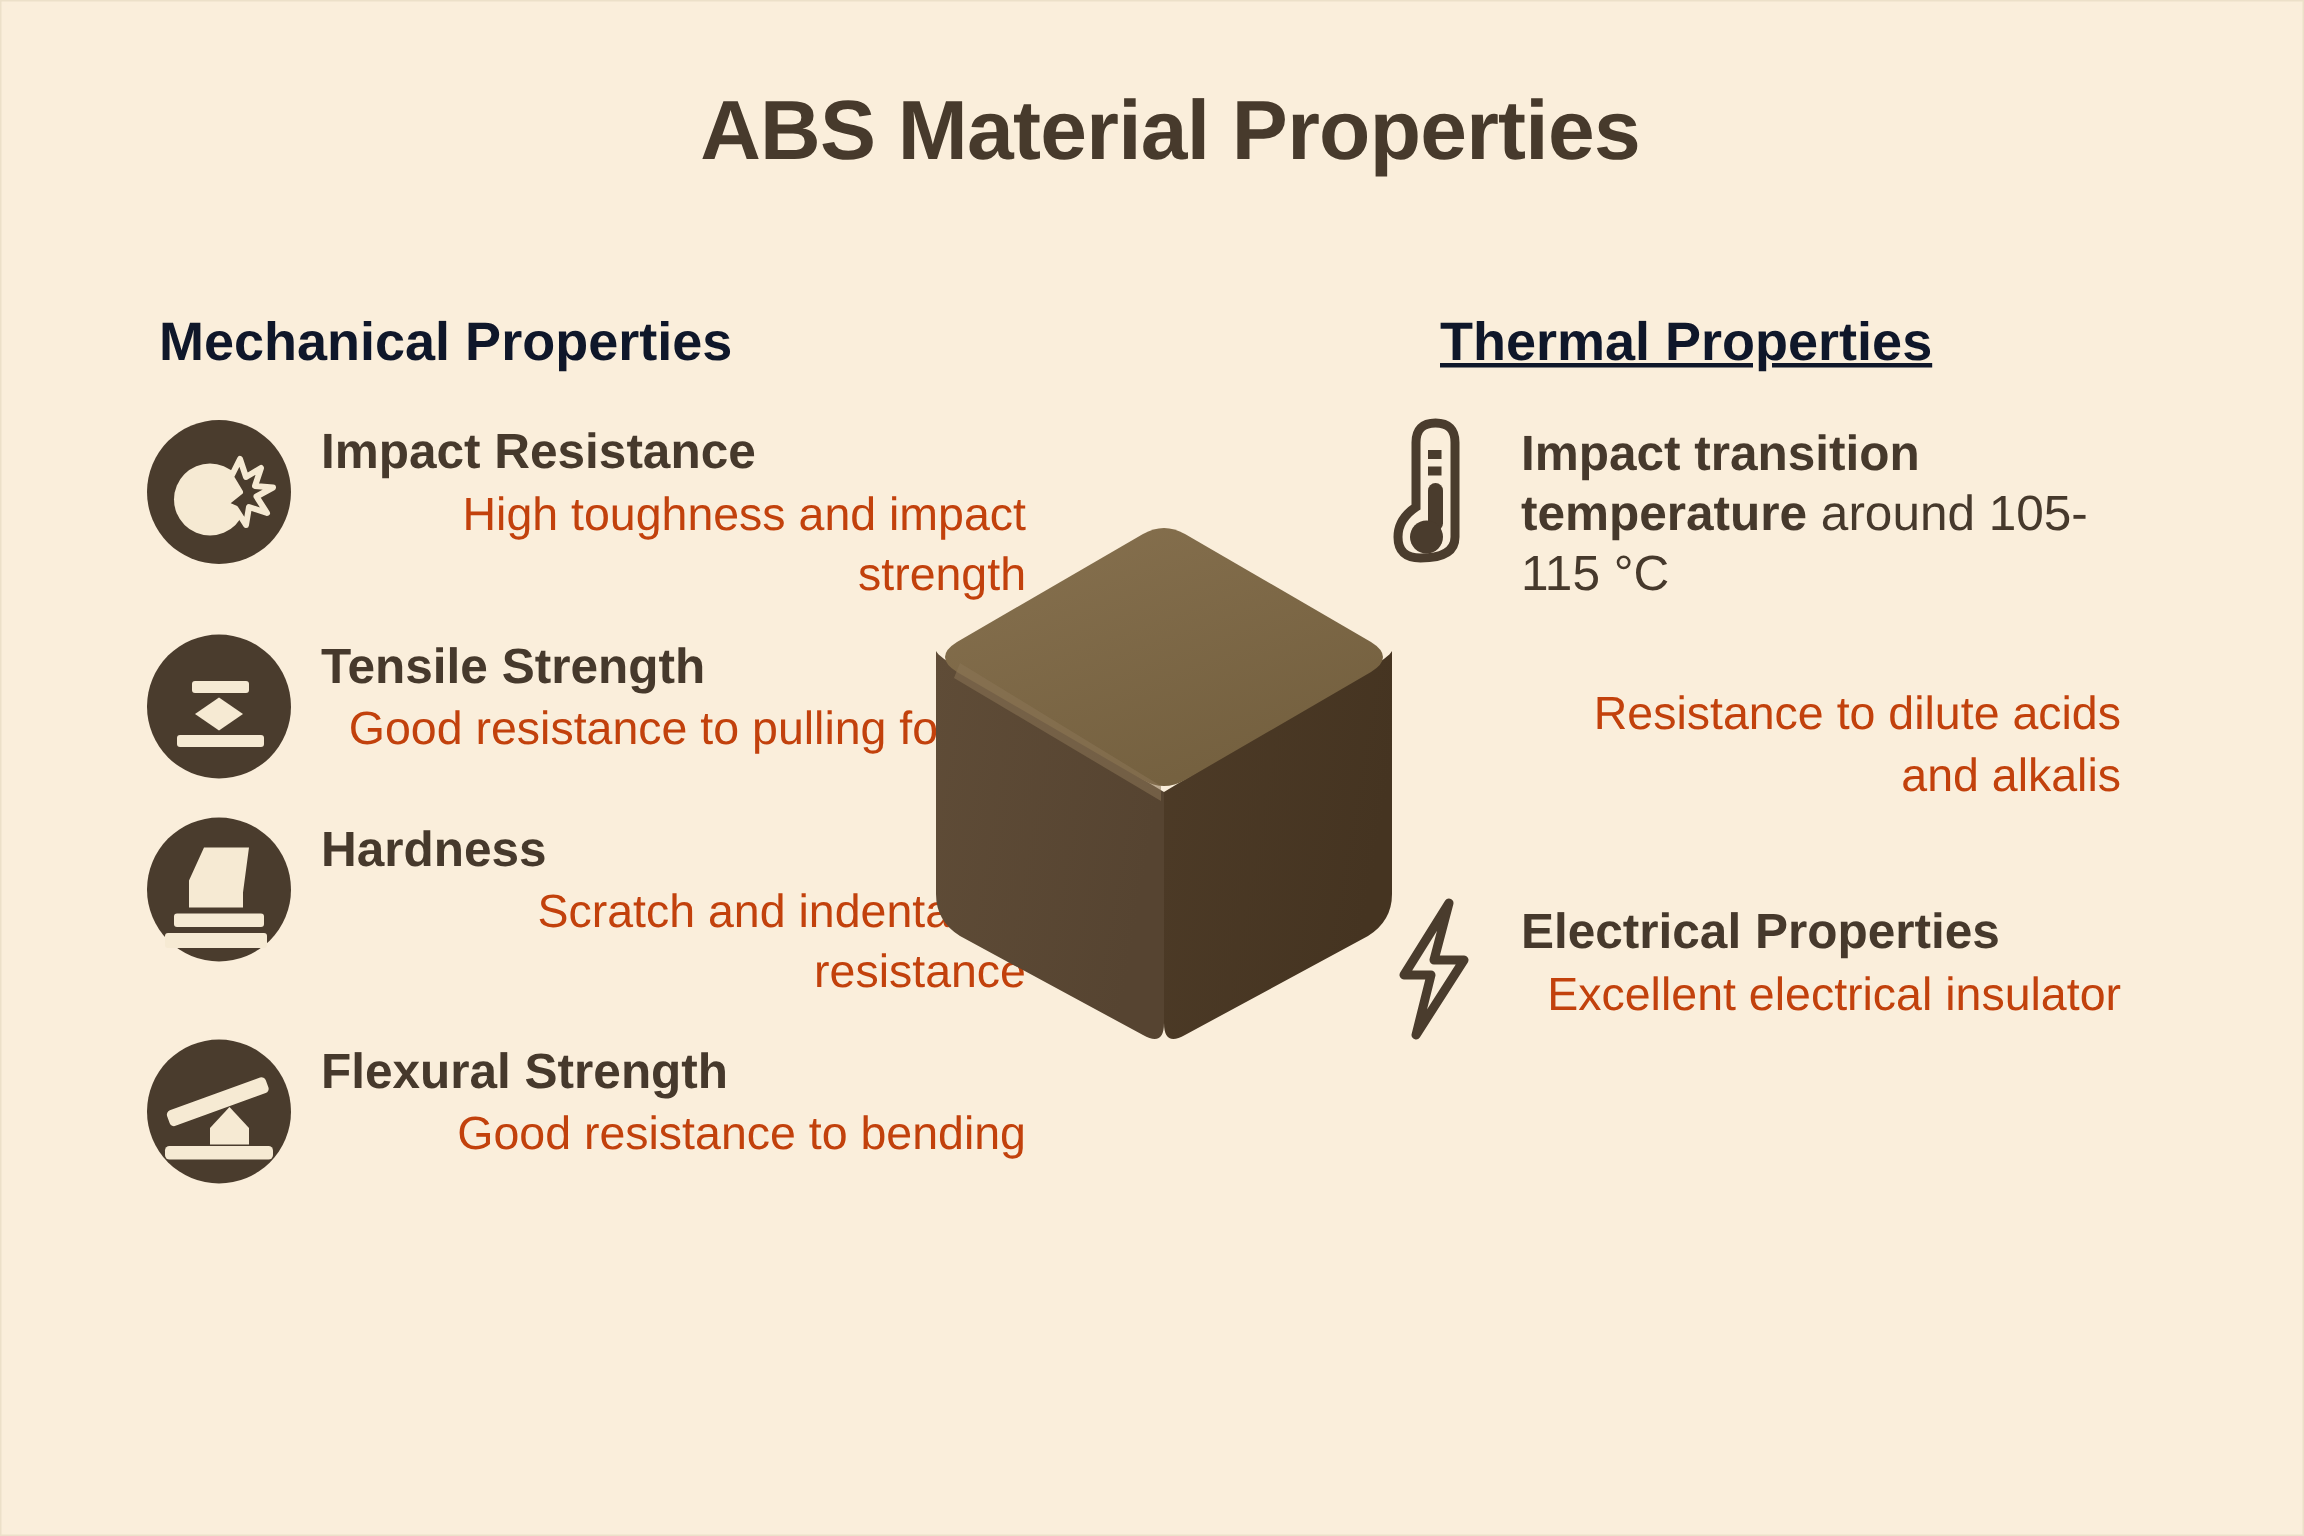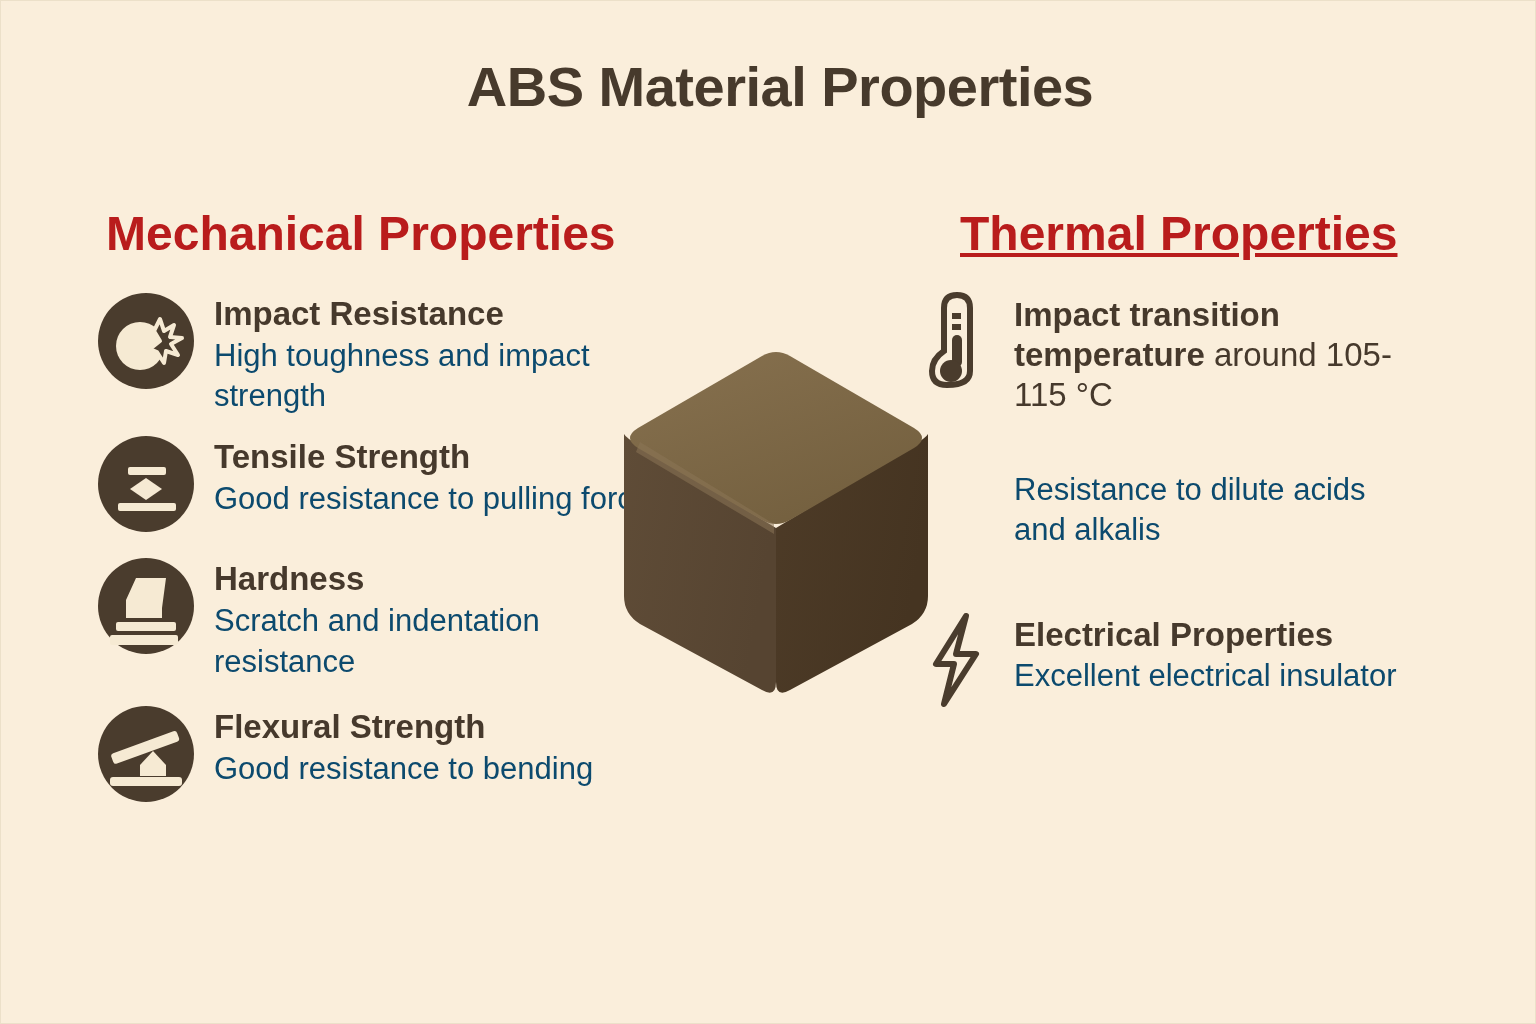--- a/index.html
+++ b/index.html
@@ -45,23 +45,23 @@
   }
 
   .col {
     position: absolute;
     top: 208px;
   }
   .col-left  { left: 96px;  width: 600px; }
   .col-right { left: 912px; width: 560px; }
 
   .col-heading {
-    font-size: 48px;
+    font-size: 36px;
     font-weight: bold;
-    color: #b91c1c;
+    color: #0f172a;
     margin: 0 0 30px 0;
     line-height: 1.1;
   }
   .col-left .col-heading  { padding-left: 10px; }
   .col-right .col-heading { padding-left: 48px; text-decoration: underline; }
 
   .prop-item {
     display: flex;
     align-items: flex-start;
     margin-bottom: 22px;
@@ -85,23 +85,24 @@
   .prop-title {
     font-size: 33px;
     font-weight: bold;
     color: #46392c;
     line-height: 1.18;
     margin-bottom: 2px;
   }
   .prop-desc {
     font-size: 31px;
     font-weight: normal;
-    color: #0c4a6e;
+    color: #c2410c;
     line-height: 1.3;
     max-width: 470px;
+    text-align: right;
   }
   .prop-desc.wide { max-width: 400px; }
 
   
   .left-items .prop-item:nth-child(1) { margin-bottom: 18px; }
   .left-items .prop-item:nth-child(2) { margin-bottom: 22px; }
   .left-items .prop-item:nth-child(3) { margin-bottom: 22px; }
 
   .right-items .prop-item { margin-bottom: 50px; }
 

